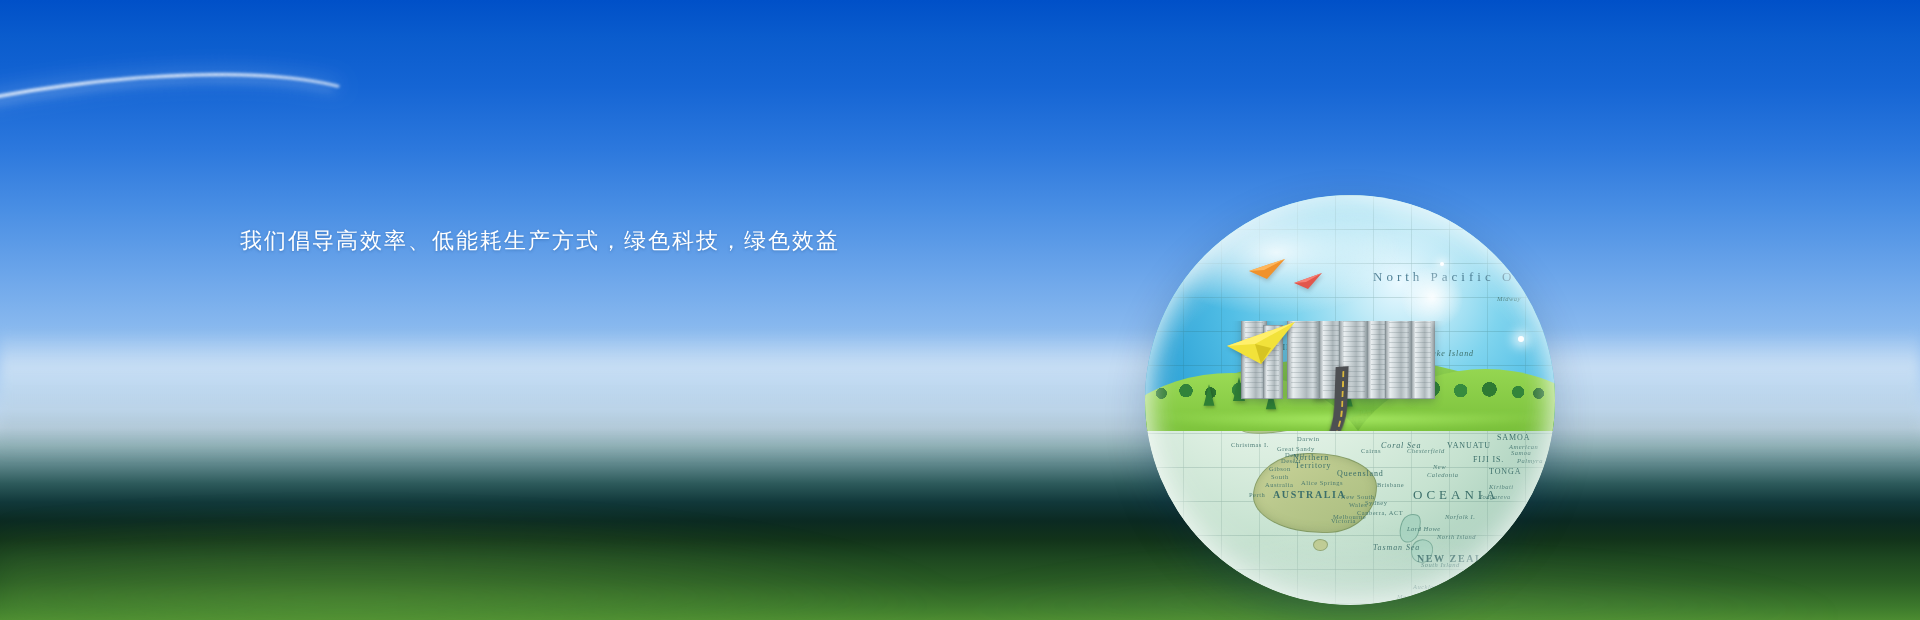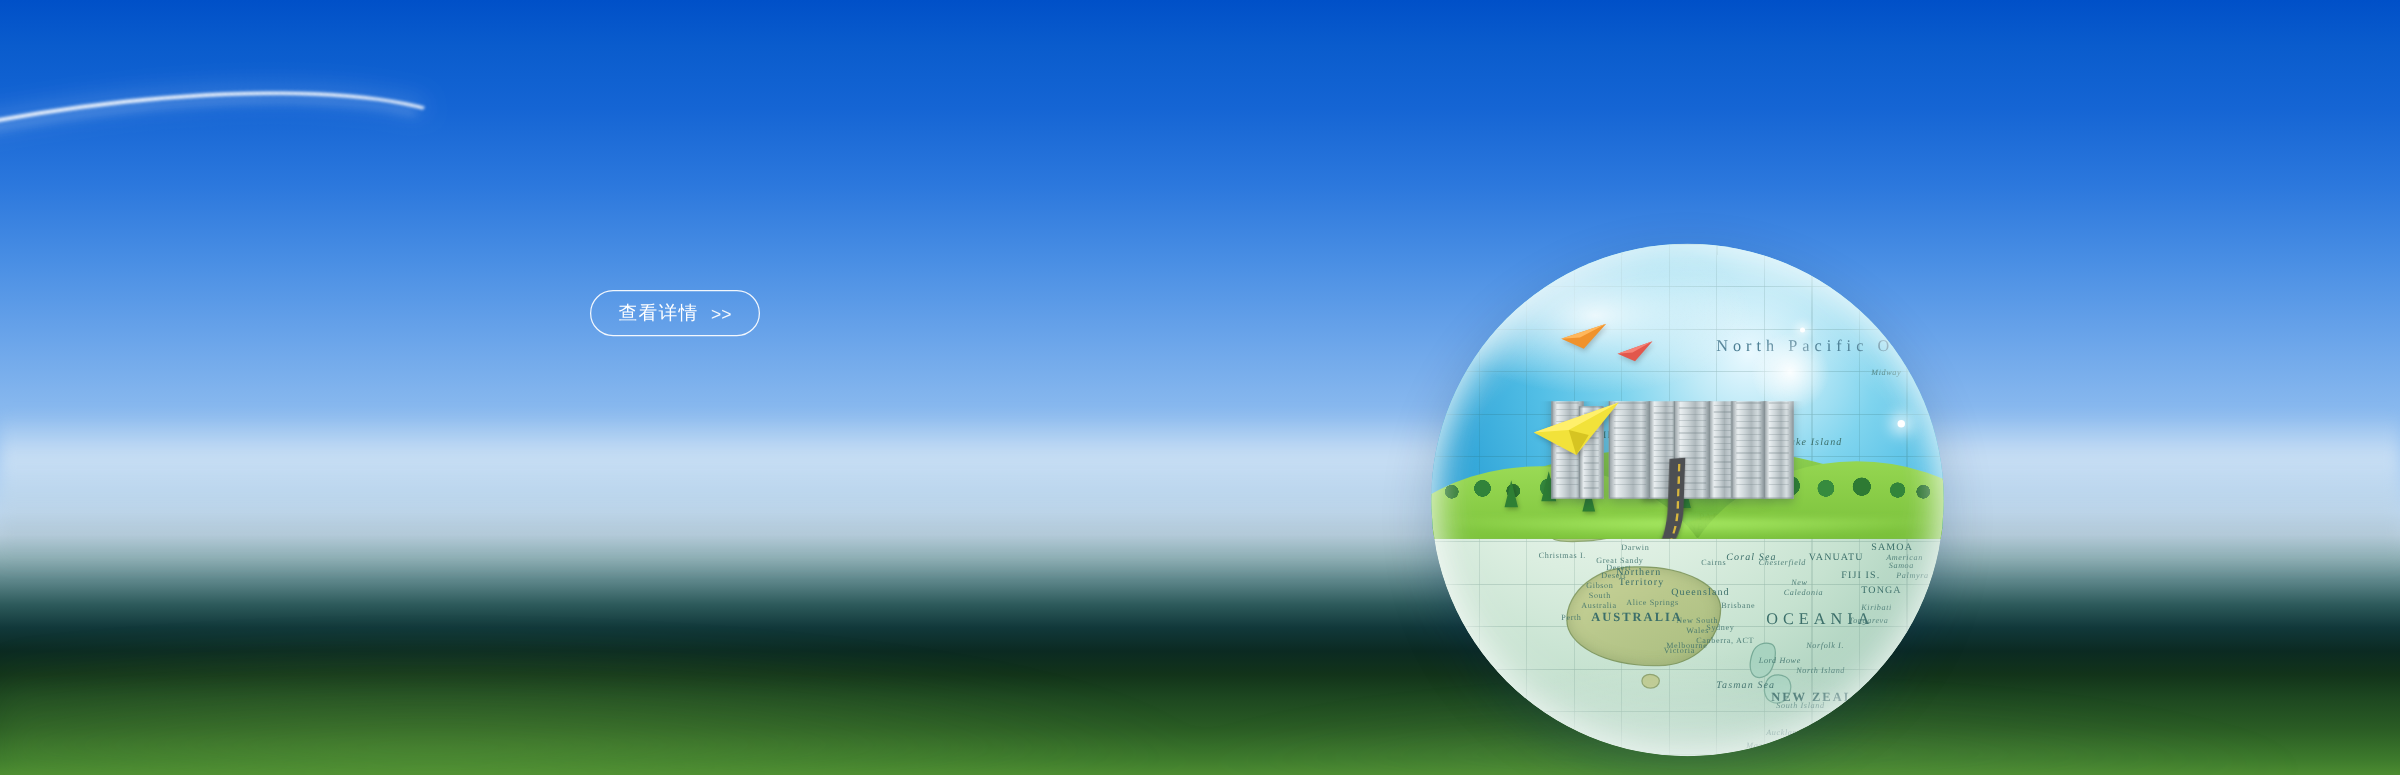--- a/index.html
+++ b/index.html
@@ -506,21 +506,16 @@
   </svg>
   <svg class="plane red" width="30" height="18" viewBox="0 0 30 18">
     <polygon points="1,11 29,1 15,17" fill="#e2574c"></polygon>
     <polygon points="1,11 29,1 13,10" fill="#f58276"></polygon>
   </svg>
 
   <div class="sparkle s1"></div>
   <div class="sparkle s2"></div>
 
   <div class="copy">
-    <div class="cta-wrap">
-      <a href="#" class="cta">
-        <span>查看详情</span>
-        <span class="chev">&gt;&gt;</span>
-      </a>
-    </div>
+    <div class="subhead">我们倡导高效率、低能耗生产方式，绿色科技，绿色效益</div>
   </div>
 
 </div>
 
 </body></html>

